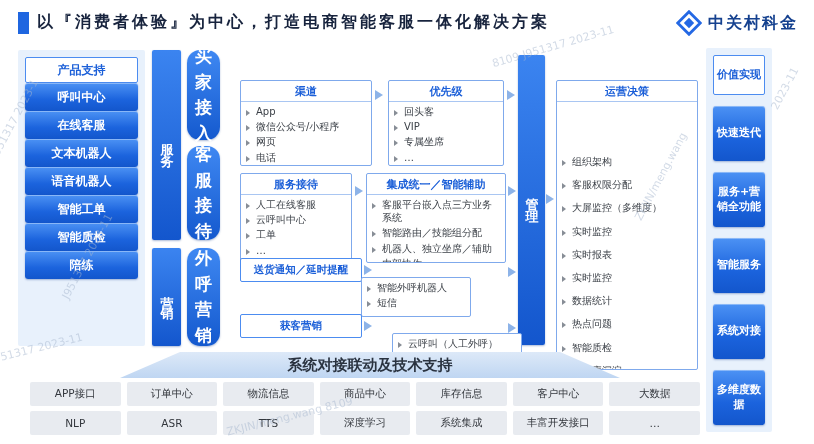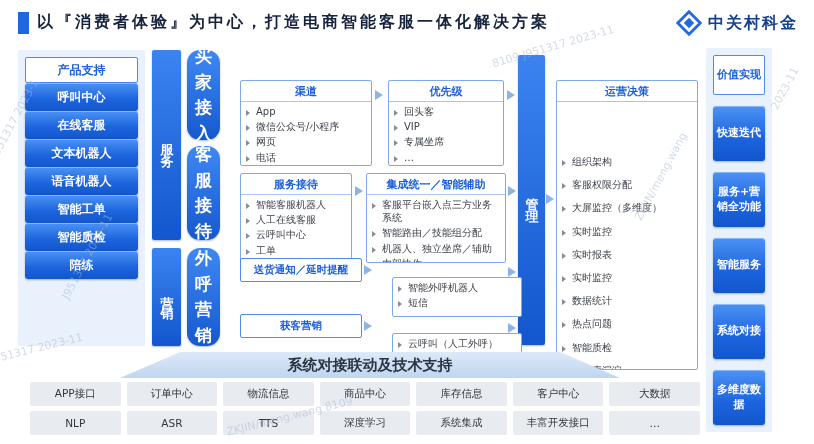--- a/index.html
+++ b/index.html
@@ -127,40 +127,39 @@
         <div class="li">回头客</div>
         <div class="li">VIP</div>
         <div class="li">专属坐席</div>
         <div class="li">…</div>
       </div>
   </div>
 
   <div class="obox" style="left:240px;top:148px;width:112px;height:90px;">
     <div class="bt">服务接待</div>
     <div class="list">
-        <div class="li">智能客服机器人</div>
         <div class="li">人工在线客服</div>
         <div class="li">云呼叫中心</div>
         <div class="li">工单</div>
         <div class="li">…</div>
       </div>
   </div>
 
   <div class="obox" style="left:366px;top:148px;width:140px;height:90px;">
     <div class="bt">集成统一／智能辅助</div>
     <div class="list">
         <div class="li">客服平台嵌入点三方业务系统</div>
         <div class="li">智能路由／技能组分配</div>
         <div class="li">机器人、独立坐席／辅助</div>
         <div class="li">内部协作</div>
       </div>
   </div>
 
   <div class="tbox" style="left:240px;top:258px;width:122px;height:24px;">送货通知／延时提醒</div>
-  <div class="obox" style="left:392px;top:252px;width:130px;height:40px;">
+  <div class="obox" style="left:361px;top:252px;width:110px;height:40px;">
     <div class="list">
         <div class="li">智能外呼机器人</div>
         <div class="li">短信</div>
       </div>
   </div>
 
   <div class="tbox" style="left:240px;top:314px;width:122px;height:24px;">获客营销</div>
   <div class="obox" style="left:392px;top:308px;width:130px;height:40px;">
     <div class="list">
         <div class="li">云呼叫（人工外呼）</div>

